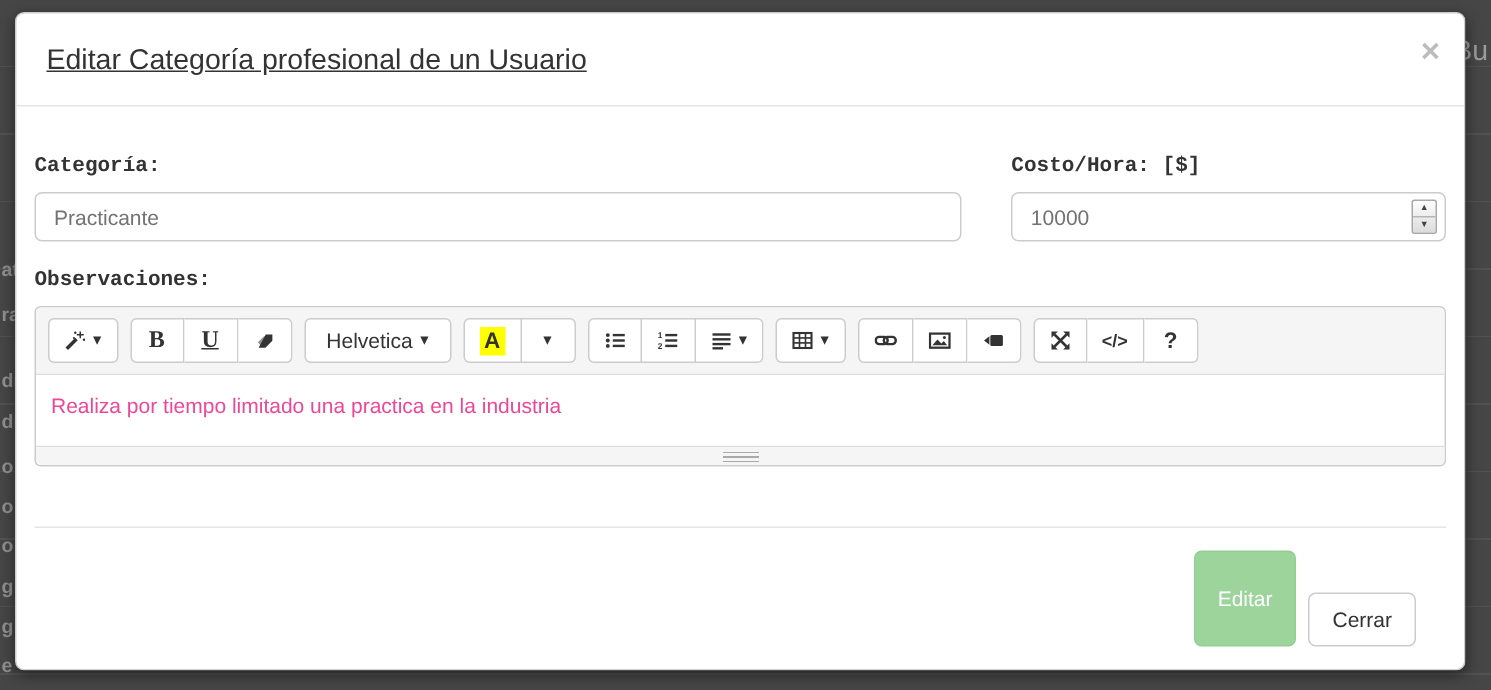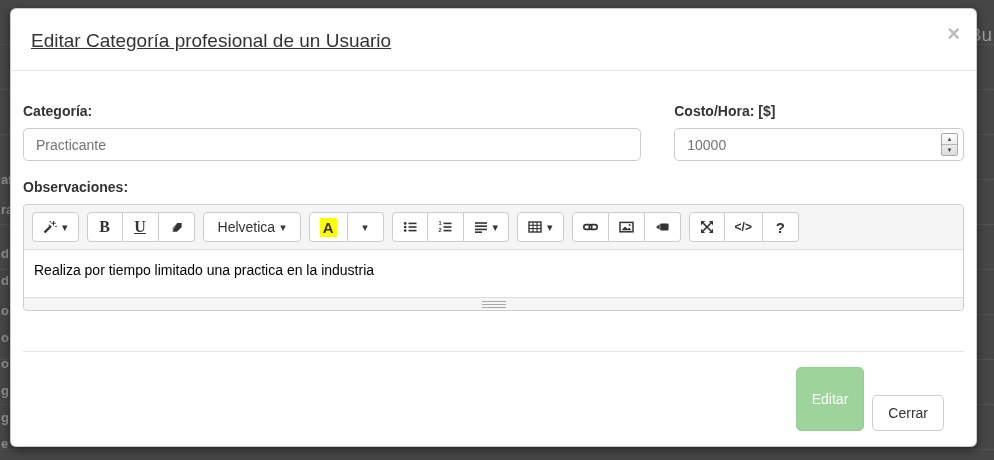--- a/index.html
+++ b/index.html
@@ -24,21 +24,21 @@
   .modal-title { font-size:19px; color:#333; line-height:30px; font-weight:400;text-decoration:underline; }
   .modal-close {
     position:absolute; right:16px; top:14px; background:none; border:none; cursor:pointer;
     font-size:22px; font-weight:700; color:#bcbcbc; line-height:1; font-family:"Liberation Sans",sans-serif;
   }
   .modal-body { padding:32px 12px 0; }
 
   .form-row { display:flex; gap:33px; }
   .col-cat { width:623px; }
   .col-cost { width:292px; }
-  label.ctrl-label { display:block; font-size:14px; font-weight:700; color:#333; margin-bottom:9px; }
+  label.ctrl-label { display:block; font-size:14px; font-weight:700; color:#333; margin-bottom:9px;font-family:Liberation Mono, monospace; }
   .text-input {
     width:100%; height:33px; border:1px solid #ccc; border-radius:5px;
     padding:6px 12px; font-size:14px; color:#737373; font-family:"Liberation Sans",sans-serif;
     background:#fff; outline:none;
   }
   .number-wrap { position:relative;border-radius:16px; }
   .spinner {
     position:absolute; right:6px; top:5px; width:17px; height:23px;
     border:1px solid #a9a9a9; border-radius:2px;
     background:linear-gradient(180deg,#fdfdfd,#dcdcdc);
@@ -67,21 +67,21 @@
   .btn-group .tbtn:last-child { border-radius:0 4px 4px 0; }
   .btn-group .tbtn:only-child { border-radius:4px; }
   .caret { font-size:11px; color:#333; line-height:1; }
   .glyph-b { font-family:"Liberation Serif",serif; font-weight:700; font-size:16px; }
   .glyph-u { font-family:"Liberation Serif",serif; font-weight:700; font-size:16px; text-decoration:underline; }
   .glyph-a { font-weight:700; font-size:15px; background:#ffff00; padding:0 3px; line-height:19px; }
   .glyph-code { font-weight:700; font-size:12px; }
   .glyph-help { font-weight:700; font-size:15px; }
   .icon-svg { display:block; }
 
-  .editor-content { height:47px; padding:12px 10px; font-size:14px; color:#000000; outline:none; }
+  .editor-content { height:47px; padding:12px 10px; font-size:14px; color:#ec4899; outline:none; }
   .editor-statusbar {
     height:13px; background:#f5f5f5; border-top:1px solid #ddd; border-radius:0 0 4px 4px;
     display:flex; align-items:center; justify-content:center; cursor:ns-resize;
   }
   .grip { width:24px; height:7px;
     background:repeating-linear-gradient(180deg,#a9a9a9 0 1px,transparent 1px 3px); }
 
   
   .modal-footer {
     margin-top:40px; border-top:1px solid #e5e5e5; padding:15px 20px;

